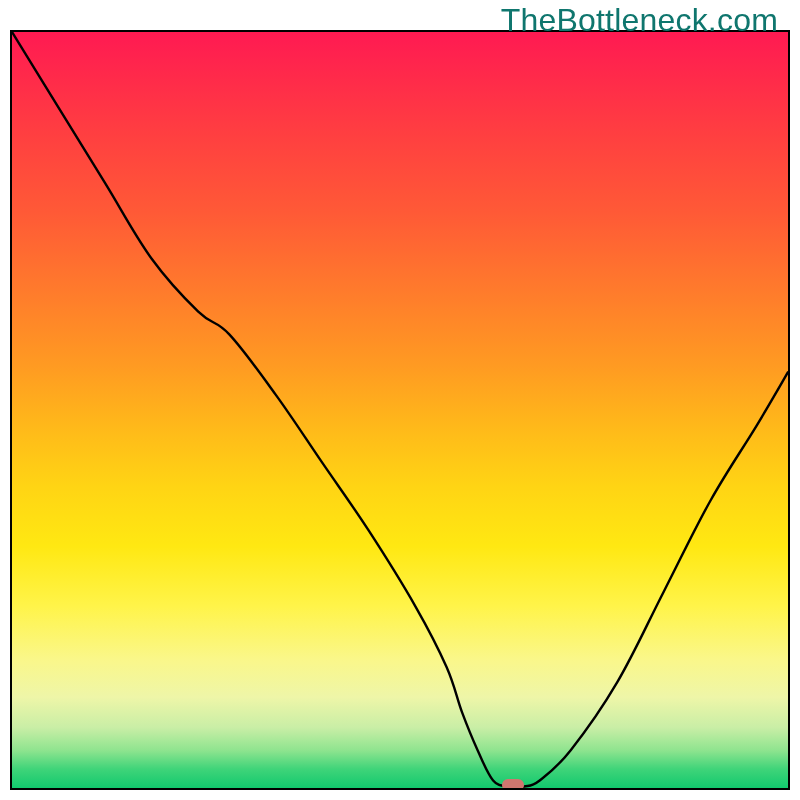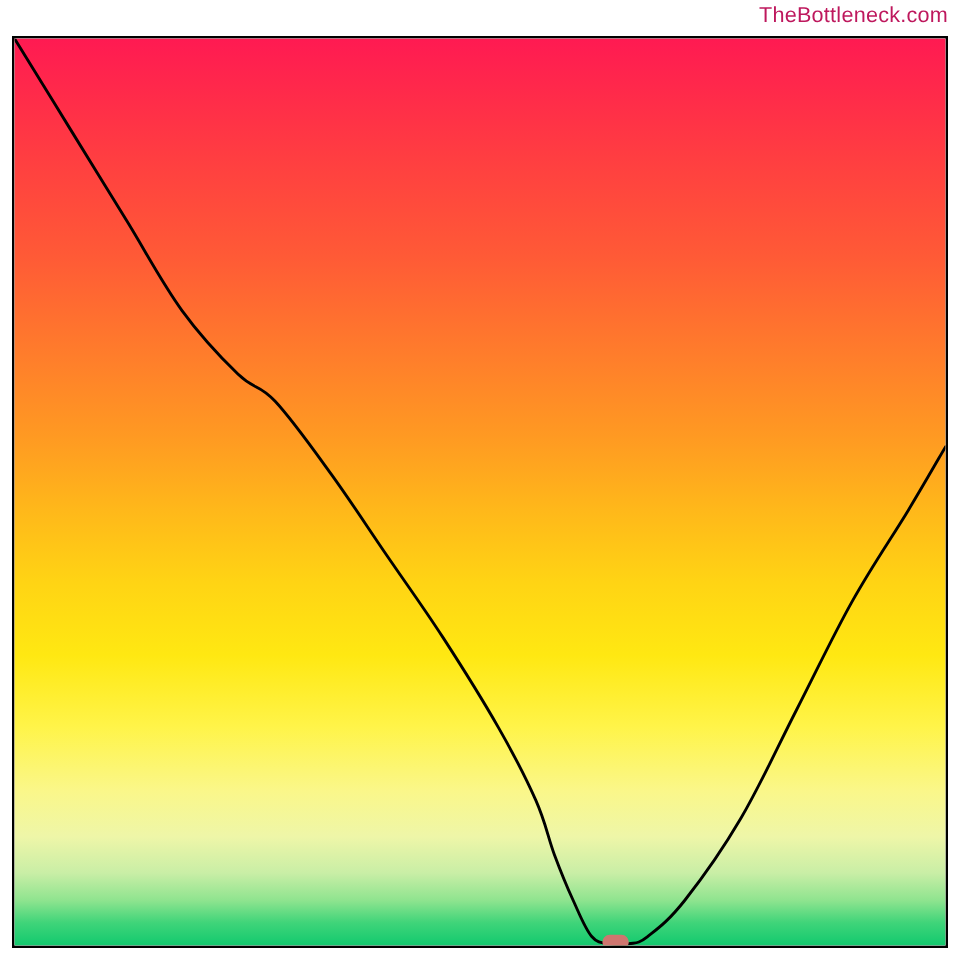--- a/index.html
+++ b/index.html
@@ -15,23 +15,23 @@
   .chart-container {
     position: relative;
     width: 800px;
     height: 800px;
     background: #ffffff;
   }
 
   .watermark {
     position: absolute;
     top: 2px;
-    right: 10px;
-    color: #be185d;
-    font-size: 18px;
+    right: 22px;
+    color: #0f766e;
+    font-size: 32px;
     font-family: Arial, sans-serif;
     letter-spacing: 0.2px;
     z-index: 20;
     user-select: none;
   }
 
   
   .plot-area {
     position: absolute;
     left: 10px;

